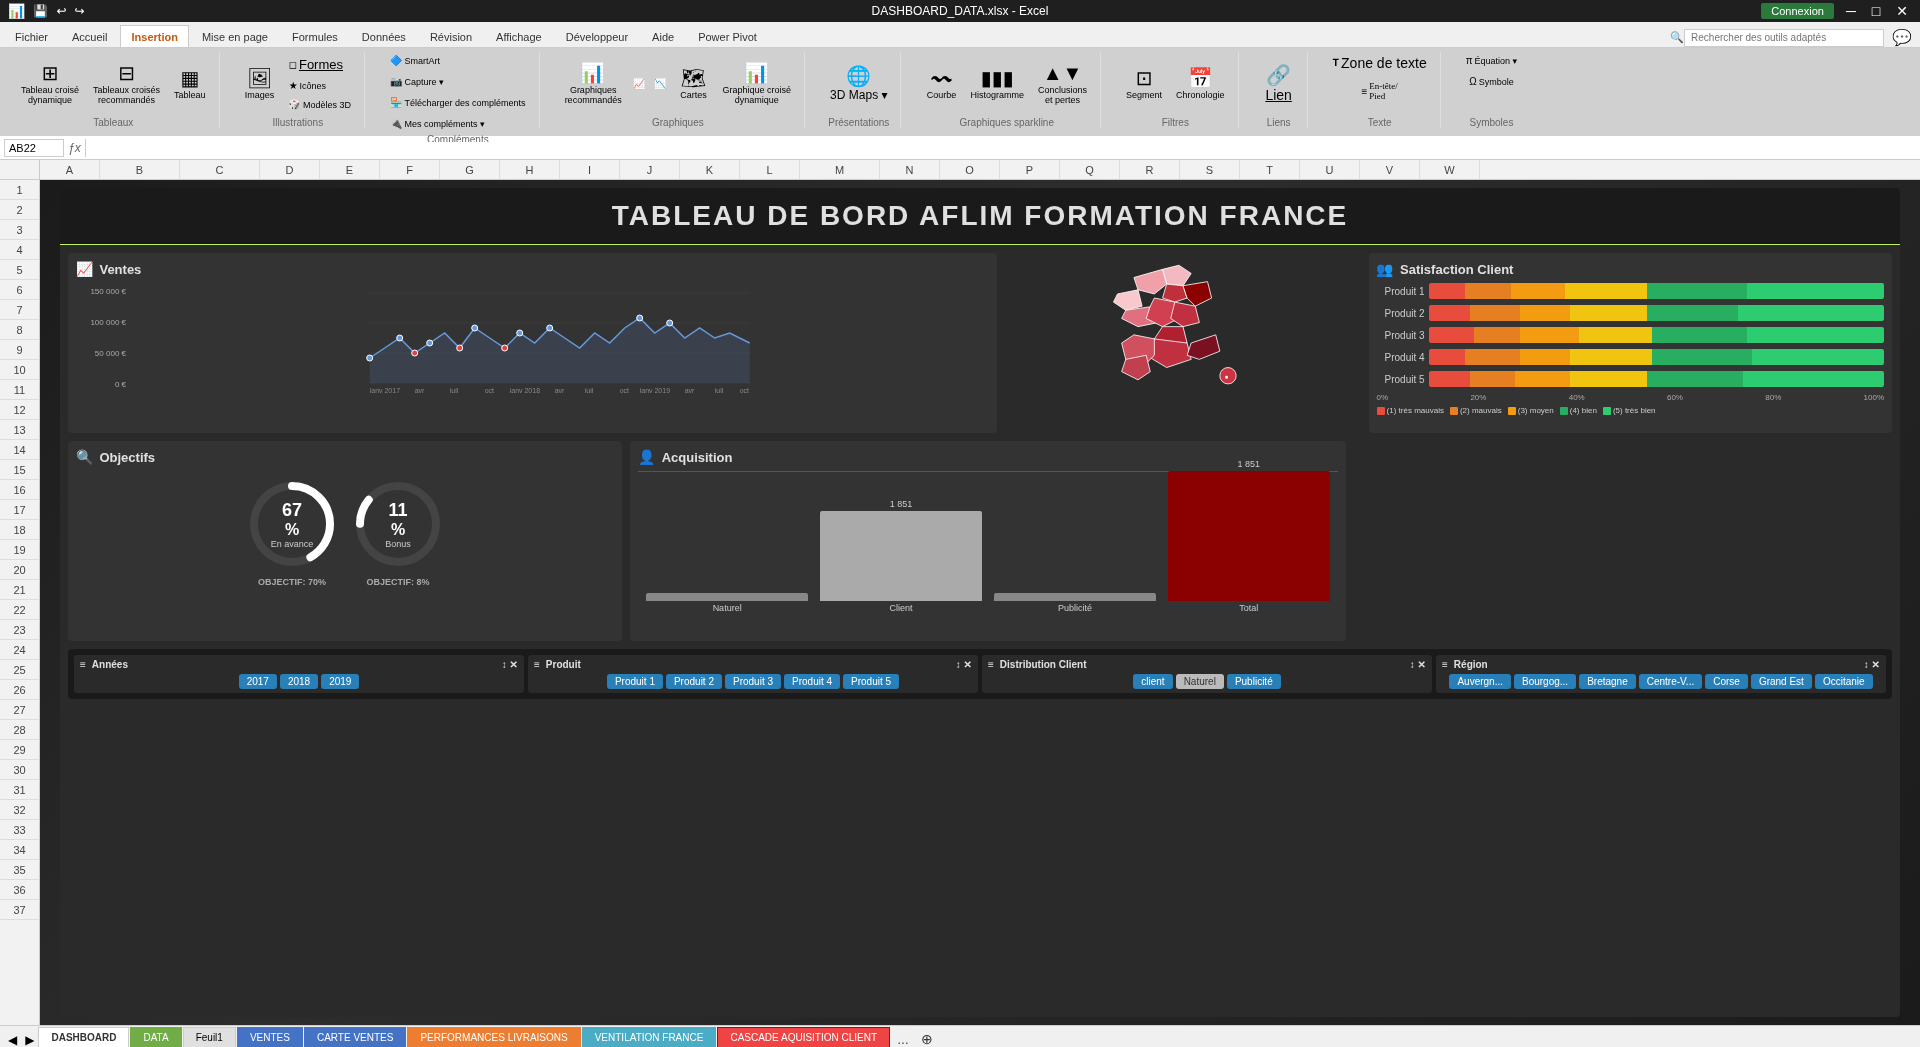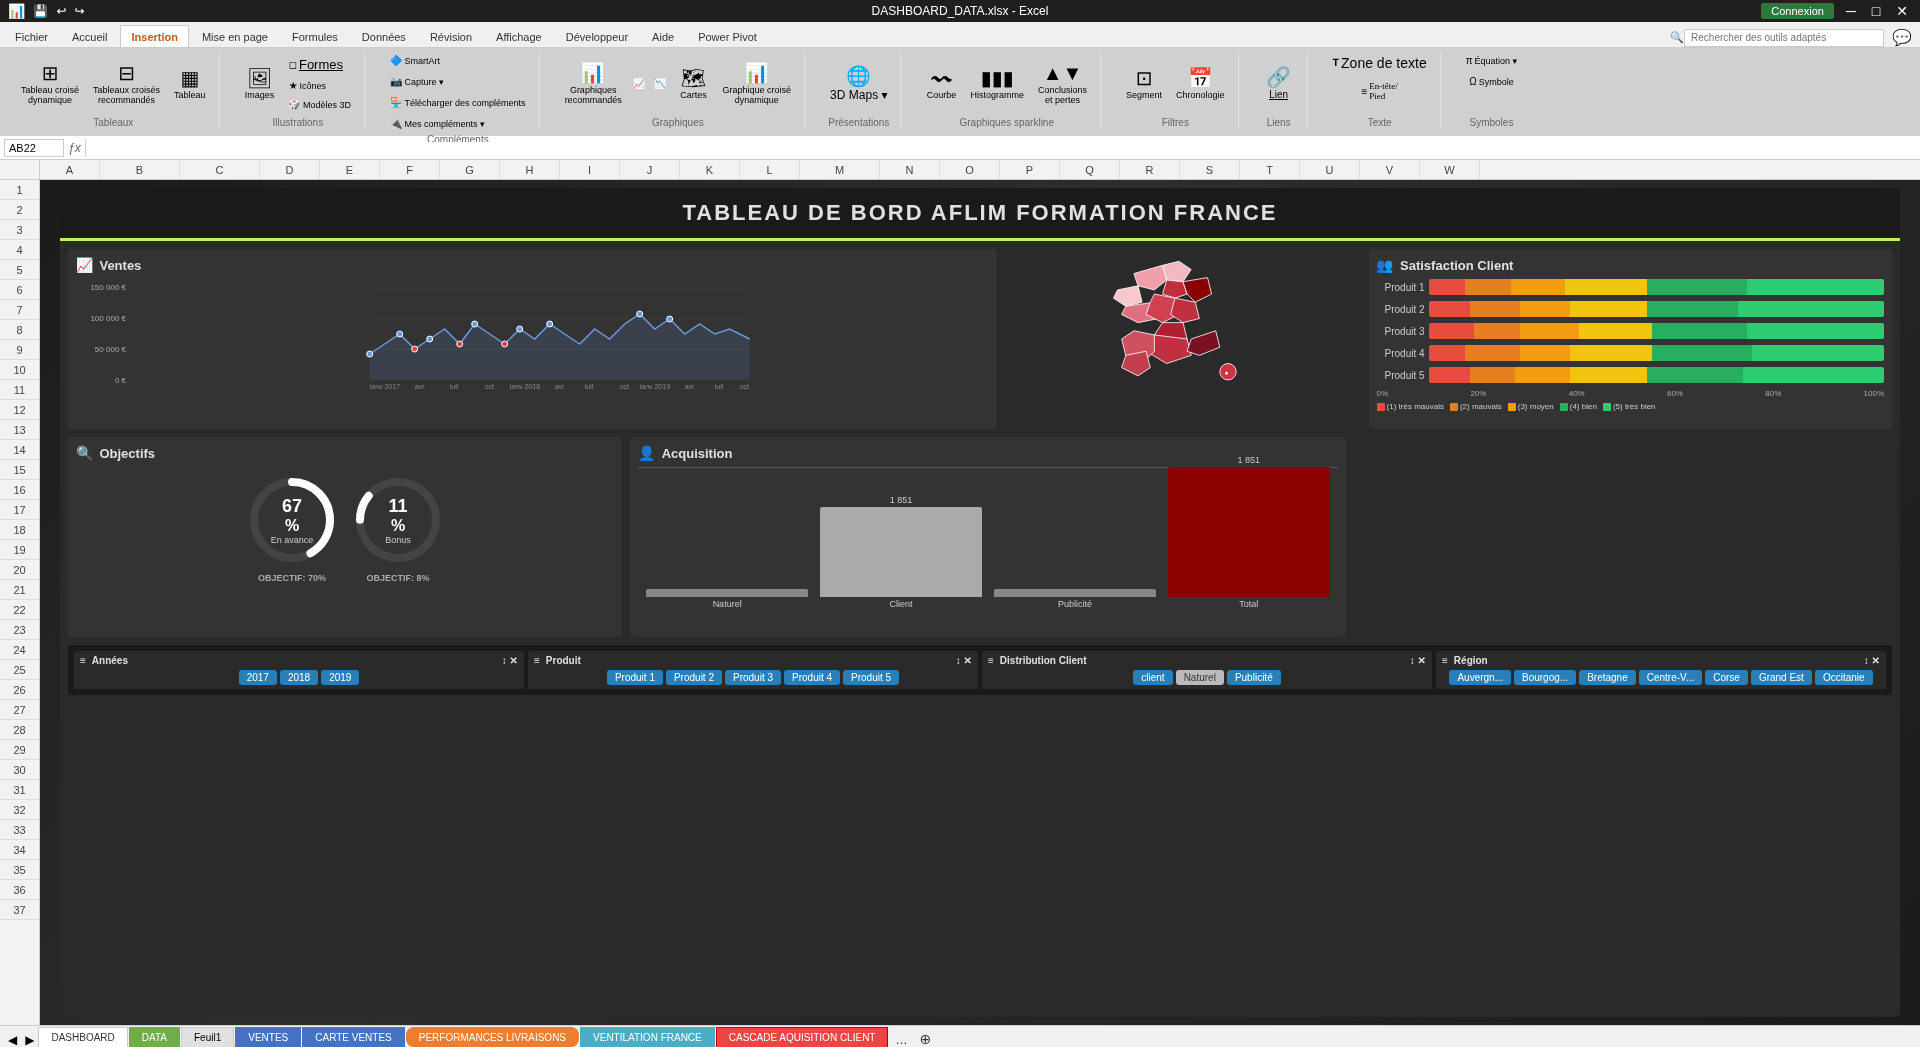--- a/index.html
+++ b/index.html
@@ -31,21 +31,21 @@
     .row-col-corner { width: 40px; min-width: 40px; border-right: 1px solid #ccc; }
     .col-header { width: 60px; min-width: 60px; border-right: 1px solid #ddd; text-align: center; font-size: 11px; color: #444; line-height: 20px; }
     .col-header.wide { width: 80px; min-width: 80px; }
     .sheet-rows { display: flex; flex: 1; overflow: hidden; }
     .row-numbers { width: 40px; min-width: 40px; background: #f2f2f2; border-right: 1px solid #ccc; flex-shrink: 0; }
     .row-num { height: 20px; border-bottom: 1px solid #ddd; text-align: center; font-size: 11px; color: #444; line-height: 20px; }
     .grid-content { flex: 1; position: relative; background: #2a2a2a; }
 
     
     .dashboard { position: absolute; top: 8px; left: 20px; right: 20px; bottom: 8px; background: #2a2a2a; color: #fff; border-radius: 4px; overflow: hidden; }
-    .dashboard-title { background: #1a1a1a; text-align: center; padding: 12px 0; font-size: 22px; font-weight: bold; letter-spacing: 2px; color: #e0e0e0; border-bottom: 3px solid #bef264; }
+    .dashboard-title { background: #1a1a1a; text-align: center; padding: 12px 0; font-size: 28px; font-weight: bold; letter-spacing: 2px; color: #e0e0e0; border-bottom: 1px solid #bef264; }
 
     .dashboard-body { display: flex; flex-direction: column; padding: 8px; gap: 8px; }
     .dashboard-row1 { display: flex; gap: 8px; }
     .dashboard-row2 { display: flex; gap: 8px; }
     .dashboard-row3 { display: flex; gap: 4px; padding: 6px; background: #1a1a1a; border-radius: 4px; }
 
     
     .card { background: #333; border-radius: 4px; padding: 8px; }
     .card-title { display: flex; align-items: center; gap: 6px; font-size: 13px; font-weight: bold; color: #e0e0e0; margin-bottom: 6px; }
 
@@ -85,24 +85,24 @@
     .filter-group { flex: 1; background: #2a2a2a; border-radius: 3px; padding: 4px 6px; }
     .filter-title { font-size: 10px; color: #e0e0e0; font-weight: bold; margin-bottom: 4px; display: flex; align-items: center; gap: 6px; }
     .filter-chips { display: flex; flex-wrap: wrap; gap: 3px; justify-content: center; }
     .chip { padding: 2px 8px; border-radius: 3px; font-size: 10px; cursor: pointer; }
     .chip-blue { background: #2980b9; color: #fff; }
     .chip-white { background: #bbb; color: #333; }
 
     
     .sheet-tabs { display: flex; background: #f0f0f0; border-top: 1px solid #ccc; height: 22px; align-items: flex-end; padding-left: 4px; overflow: hidden; }
     .sheet-tab { padding: 2px 12px; font-size: 10px; border: 1px solid #ccc; border-bottom: none; background: #e0e0e0; cursor: pointer; height: 20px; display: flex; align-items: center; margin-right: 1px; }
-    .sheet-tab.active { background: #fff; color: #333; font-weight: normal; }
+    .sheet-tab.active { background: #fff; color: #333; font-weight: bold; }
     .sheet-tab.green { background: #70ad47; color: #fff; border-color: #70ad47; }
     .sheet-tab.blue { background: #4472c4; color: #fff; border-color: #4472c4; }
-    .sheet-tab.orange { background: #ed7d31; color: #fff; border-color: #ed7d31; border-radius: 8px; }
+    .sheet-tab.orange { background: #ed7d31; color: #fff; border-color: #ed7d31; }
     .sheet-tab.red { background: #ef4444; color: #fff; border-color: #c00000; text-align: center; }
     .sheet-tab.teal { background: #4bacc6; color: #fff; border-color: #4bacc6; }
 
     .legend-row { display: flex; gap: 6px; flex-wrap: wrap; margin-top: 4px; align-items: flex-end; }
     .legend-item { display: flex; align-items: center; gap: 2px; font-size: 8px; color: #ccc; }
     .legend-dot { width: 8px; height: 8px; border-radius: 1px; flex-shrink: 0; }
   </style>
 </head>
 <body>
 
@@ -274,21 +274,21 @@
         <span style="font-size:9px;">Chronologie</span>
       </div>
     </div>
     <div class="ribbon-group-label">Filtres</div>
   </div>
 
   <div class="ribbon-group">
     <div class="ribbon-group-items">
       <div class="ribbon-btn">
         <span class="ribbon-icon">🔗</span>
-        <span style="font-size:10px;text-decoration:underline;">Lien</span>
+        <span style="font-size:14px;text-decoration:underline;">Lien</span>
       </div>
     </div>
     <div class="ribbon-group-label">Liens</div>
   </div>
 
   <div class="ribbon-group">
     <div class="ribbon-group-items" style="flex-direction:column;">
       <div class="ribbon-btn" style="flex-direction:row;">
         <span>𝐓</span>
         <span style="font-size:14px;">Zone de texte</span>

